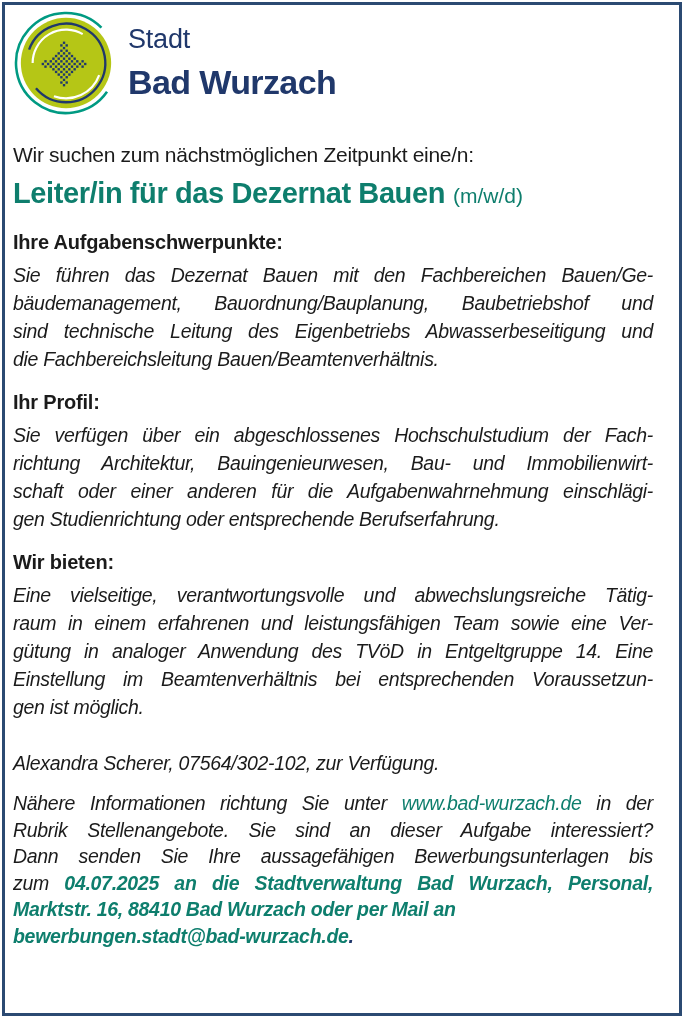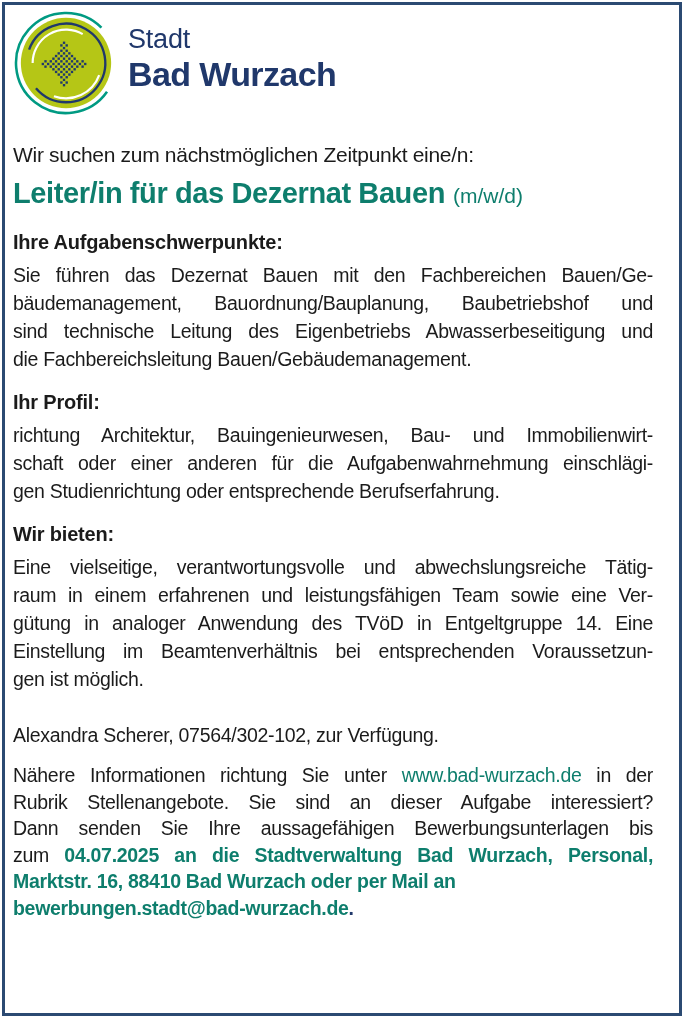--- a/index.html
+++ b/index.html
@@ -12,36 +12,36 @@
        font-family:"Liberation Sans","DejaVu Sans",sans-serif;color:var(--text);}
   .page{position:relative;width:686px;height:1024px;background:#fff;}
   .frame{position:absolute;left:2px;top:2px;right:4px;bottom:8px;
          border:3px solid var(--border);pointer-events:none;}
   .content{position:relative;padding:8px 0 0 13px;width:653px;}
 
   
   .logo{display:flex;align-items:flex-start;margin-top:2px;}
   .logo svg{flex:0 0 auto;}
   .logo-text{padding-top:16px;margin-left:9px;color:var(--navy);line-height:1;}
-  .logo-line1{font-size:27px;font-weight:normal;letter-spacing:-0.2px;margin-bottom:4px;}
+  .logo-line1{font-size:27px;font-weight:normal;letter-spacing:-0.2px;margin-bottom:12px;}
   .logo-line2{font-size:34px;font-weight:bold;letter-spacing:-0.6px;}
   .fill-lime{fill:var(--lime);}
   .stroke-tealb{stroke:var(--teal_bright);}
   .stroke-navy{stroke:var(--navy);}
 
   
   .col{width:640px;}
   .intro{margin:27px 0 0 0;font-size:21px;letter-spacing:-0.3px;}
   .title{margin:9px 0 0 0;font-size:29px;line-height:34px;font-weight:bold;
          color:var(--teal);letter-spacing:-0.4px;}
   .title .suffix{font-size:21px;font-weight:normal;margin-left:8px;letter-spacing:0;}
   h2{margin:16px 0 6px 0;font-size:20px;line-height:26px;font-weight:bold;
      color:var(--text);letter-spacing:-0.2px;}
   .para{width:640px;font-size:19.5px;letter-spacing:-0.3px;}
-  .para .ln{line-height:28px;text-align:justify;text-align-last:justify;}
+  .para .ln{line-height:28px;text-align:justify;text-align-last:justify;font-style:italic;}
   .para .ln.left{text-align-last:left;}
   .contact{margin-top:28px;}
   .closing{margin-top:13px;}
   .closing .ln{line-height:26.5px;}
   .teal{color:var(--teal);}
   .tealbold{color:var(--teal);font-weight:bold;}
   .darkdot{color:var(--navy);font-weight:bold;}
 </style>
 </head>
 <body>
@@ -131,27 +131,28 @@
       <p class="intro">Wir suchen zum nächstmöglichen Zeitpunkt eine/n:</p>
 
       <h1 class="title"><span>Leiter/in für das Dezernat Bauen</span><span class="suffix">(m/w/d)</span></h1>
 
       <section>
         <h2>Ihre Aufgabenschwerpunkte:</h2>
         <div class="para">
             <div class="ln"><span>Sie führen das Dezernat Bauen mit den Fachbereichen Bauen/Ge-</span></div>
             <div class="ln"><span>bäudemanagement, Bauordnung/Bauplanung, Baubetriebshof und</span></div>
             <div class="ln"><span>sind technische Leitung des Eigenbetriebs Abwasserbeseitigung und</span></div>
-            <div class="ln left"><span>die Fachbereichsleitung Bauen/Gebäudemanagement.</span></div>
+            <div class="ln left"><span>die Fachbereichsleitung Bauen/Beamtenverhältnis.</span></div>
           </div>
       </section>
 
       <section>
         <h2>Ihr Profil:</h2>
         <div class="para">
+            <div class="ln"><span>Sie verfügen über ein abgeschlossenes Hochschulstudium der Fach-</span></div>
             <div class="ln"><span>richtung Architektur, Bauingenieurwesen, Bau- und Immobilienwirt-</span></div>
             <div class="ln"><span>schaft oder einer anderen für die Aufgabenwahrnehmung einschlägi-</span></div>
             <div class="ln left"><span>gen Studienrichtung oder entsprechende Berufserfahrung.</span></div>
           </div>
       </section>
 
       <section>
         <h2>Wir bieten:</h2>
         <div class="para">
             <div class="ln"><span>Eine vielseitige, verantwortungsvolle und abwechslungsreiche Tätig-</span></div>

